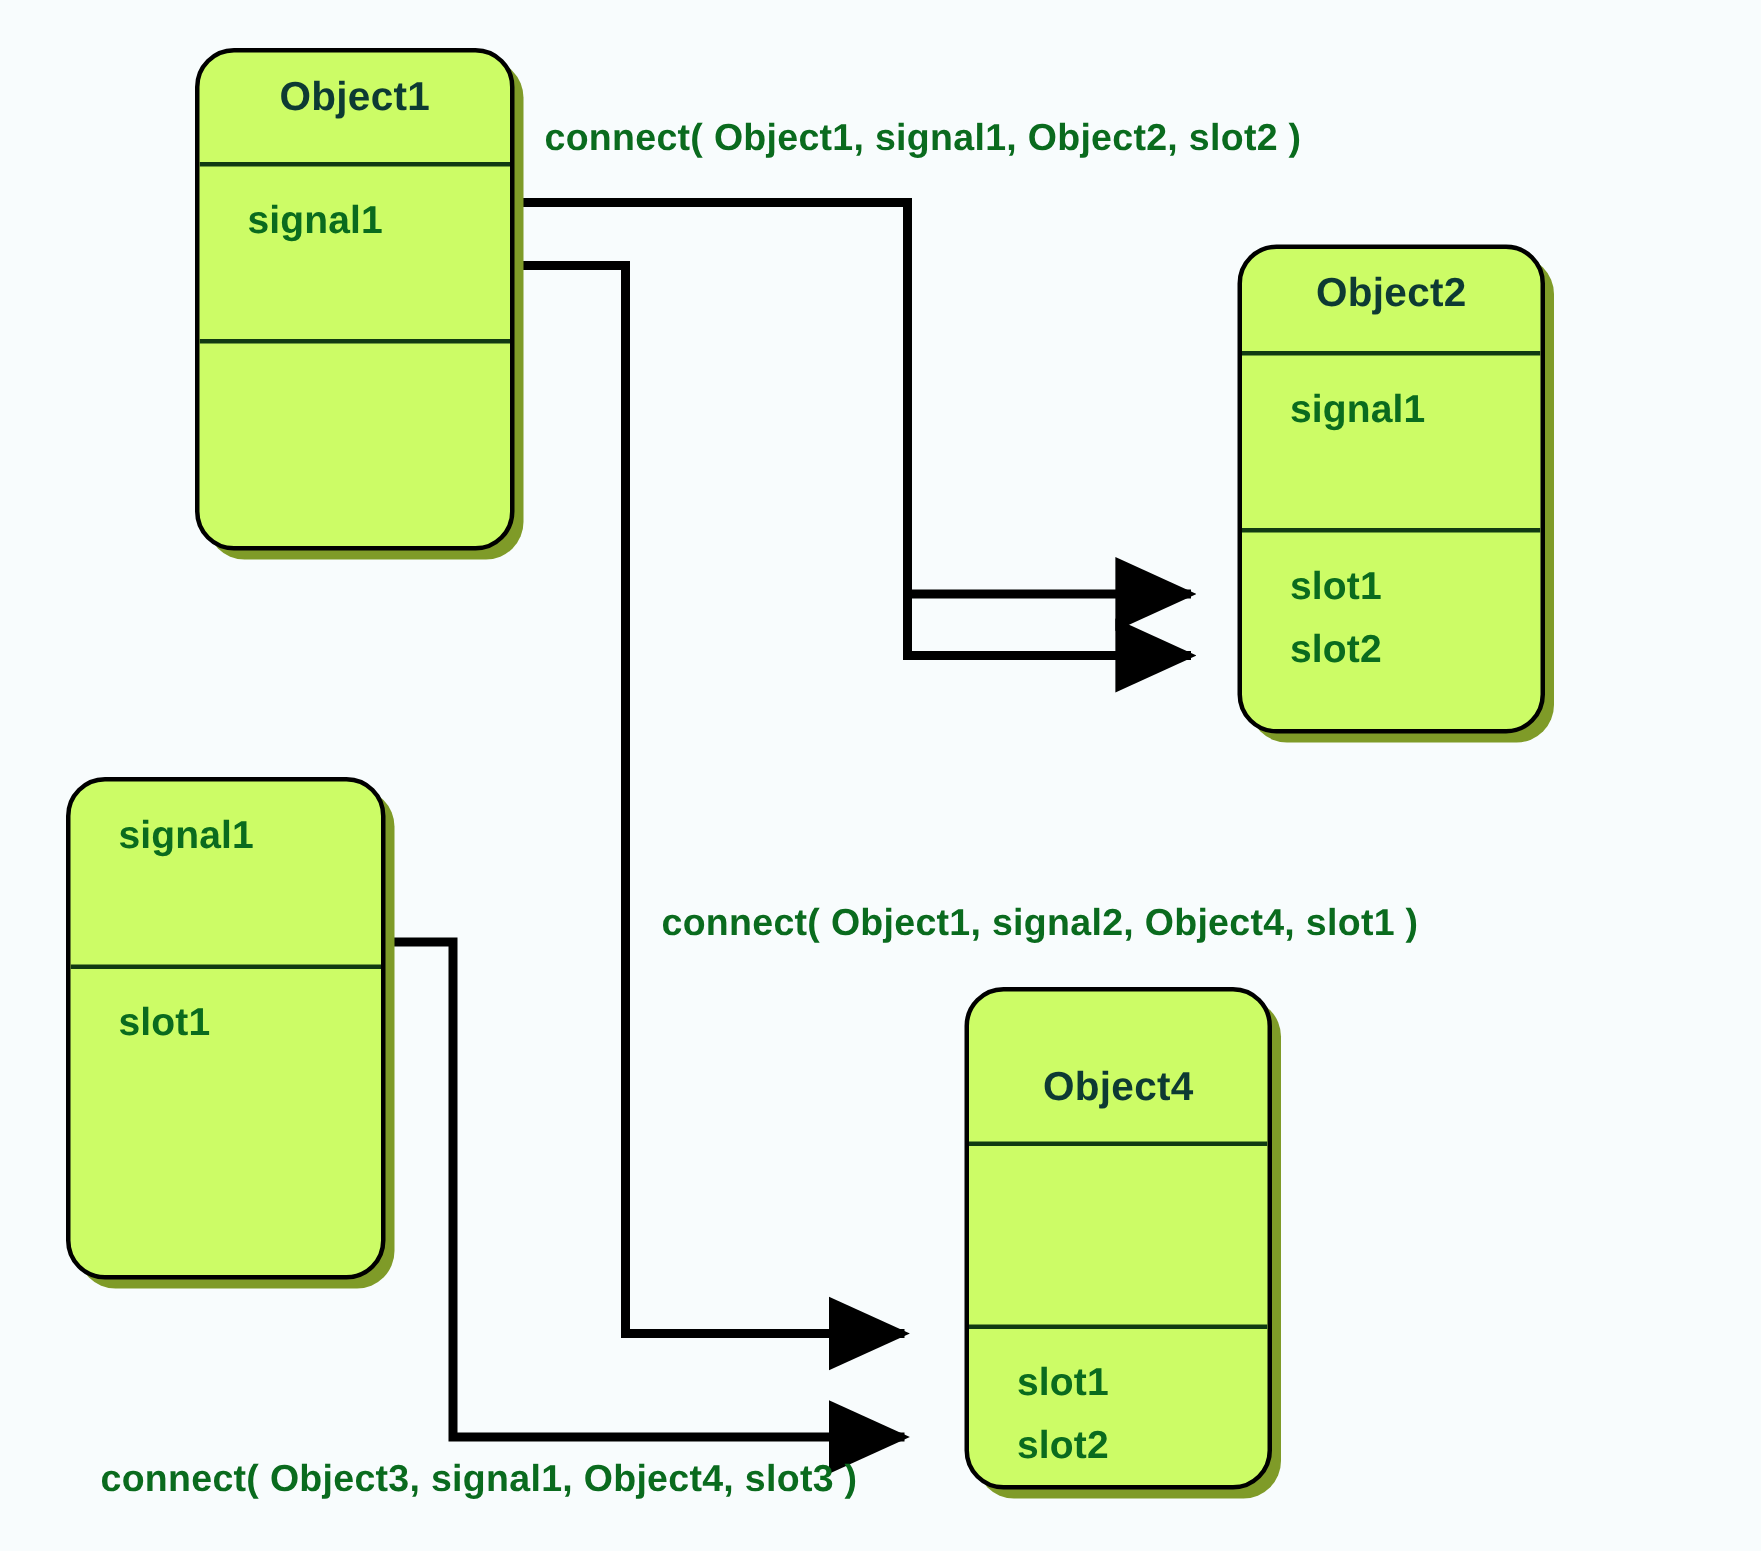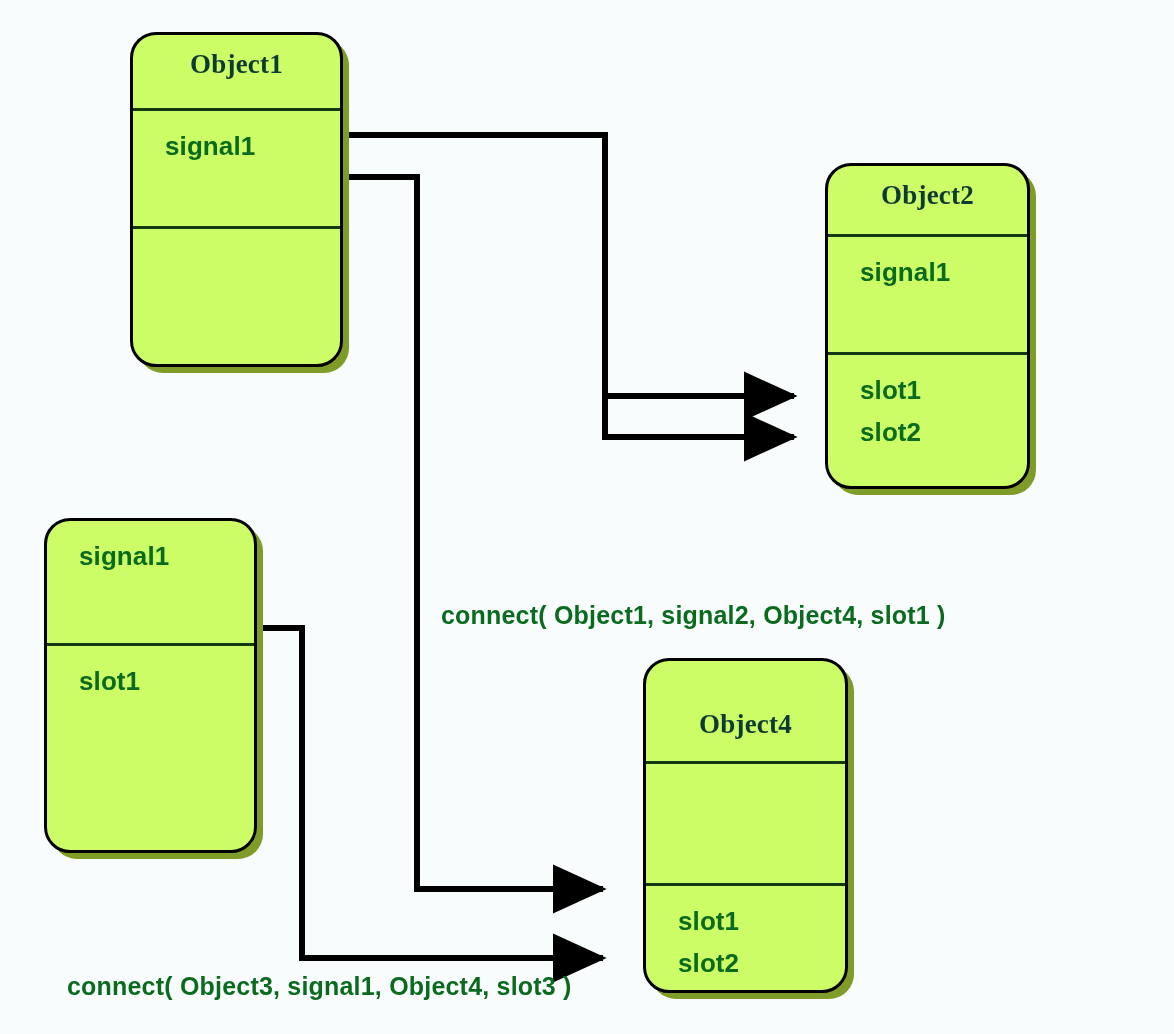--- a/index.html
+++ b/index.html
@@ -44,21 +44,20 @@
     border-top: 3px solid #113a12;
   }
   .obj-title {
     text-align: center;
     color: #0d3a33;
     font-size: 27px;
     font-weight: bold;
     letter-spacing: 0.2px;
     padding-top: 14px;
     padding-left: 0;
-    font-family: Liberation Serif, serif;
   }
   .obj-row {
     color: #0a6b1e;
     font-size: 26px;
     font-weight: bold;
     line-height: 1.62;
     letter-spacing: 0.1px;
   }
   .sec-pad-top { padding-top: 14px; padding-left: 32px; }
 
@@ -126,18 +125,19 @@
     <div class="obj-sec obj-title" style="height:66px;margin-top:34px;">Object4</div>
     <div class="obj-sec" style="height:122px;"></div>
     <div class="obj-sec sec-pad-top" style="height:141px;">
       <div class="obj-row">slot1</div>
       <div class="obj-row">slot2</div>
       <div class="obj-row">slot3</div>
     </div>
   </div>
 
 
+  <div class="conn-label" style="left:363px; top:78px;">connect( Object1, signal1, Object2, slot2 )</div>
 
   <div class="conn-label" style="left:441px; top:601px;">connect( Object1, signal2, Object4, slot1 )</div>
 
   <div class="conn-label" style="left:27px; top:972px;margin-left:40px;">connect( Object3, signal1, Object4, slot3 )</div>
 
 </div>
 
 </body></html>

